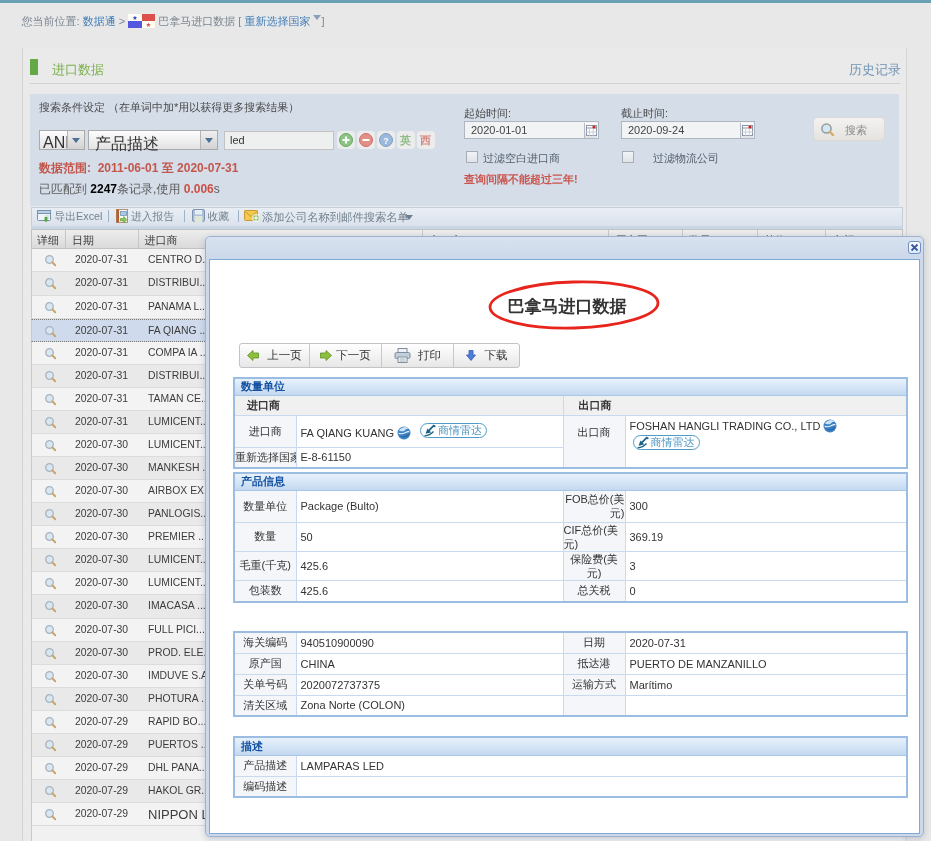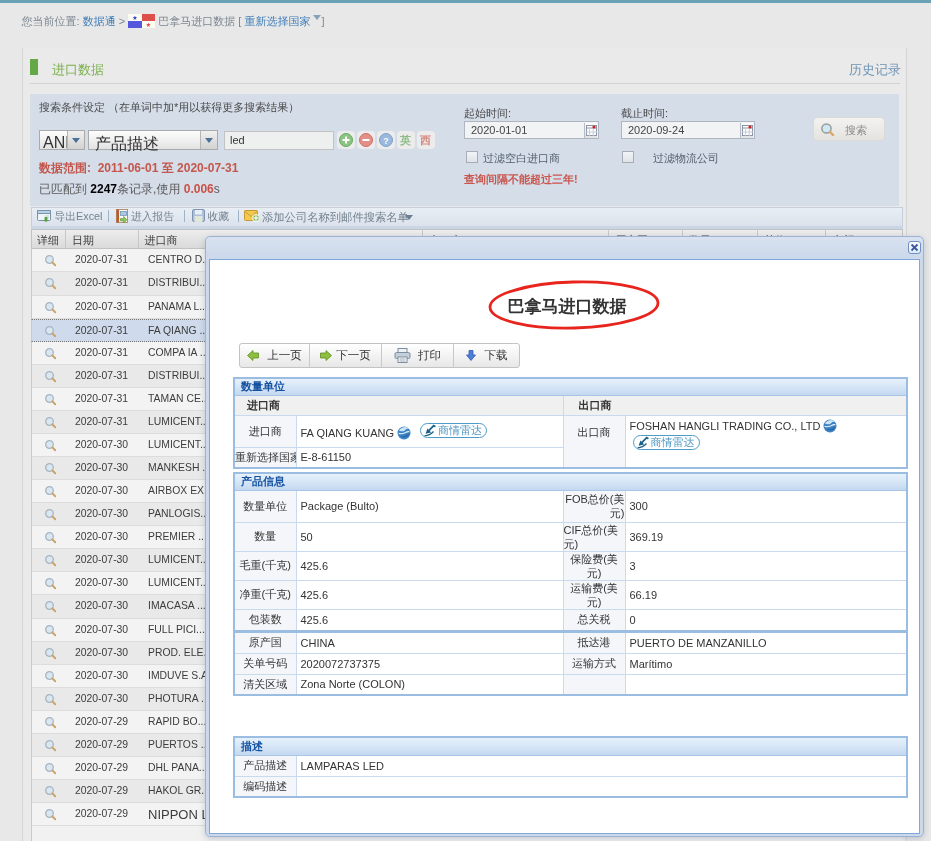--- a/index.html
+++ b/index.html
@@ -470,44 +470,42 @@
       </tr>
       <tr>
         <td class="lb" style="height:29px;">毛重(千克)</td>
         <td>425.6</td>
         <td class="lb">
           <div style="line-height:14px;text-align:center;">保险费(美<br>元)</div>
         </td>
         <td>3</td>
       </tr>
       <tr>
-        <td class="lb" style="height:28px;">净重(千克)</td>
-        <td>425.6</td>
-        <td class="lb">
-          <div style="line-height:14px;text-align:center;">运输费(美<br>元)</div>
-        </td>
-        <td>66.19</td>
-      </tr>
-      <tr>
         <td class="lb" style="height:22px;">包装数</td>
         <td>425.6</td>
         <td class="lb">总关税</td>
         <td>0</td>
       </tr>
     </tbody>
   </table>
 <table class="dtable" style="top:631px;border:2px solid #9cbde2;">
     <colgroup>
       <col style="width:62px;">
       <col style="width:267px;">
       <col style="width:62px;">
       <col style="width:282px;">
     </colgroup>
     <tbody>
       <tr>
+        <td class="lb" style="height:21px;">海关编码</td>
+        <td>940510900090</td>
+        <td class="lb">日期</td>
+        <td>2020-07-31</td>
+      </tr>
+      <tr>
         <td class="lb" style="height:21px;">原产国</td>
         <td>CHINA</td>
         <td class="lb">抵达港</td>
         <td>PUERTO DE MANZANILLO</td>
       </tr>
       <tr>
         <td class="lb" style="height:21px;">关单号码</td>
         <td>2020072737375</td>
         <td class="lb">运输方式</td>
         <td>Marítimo</td>

